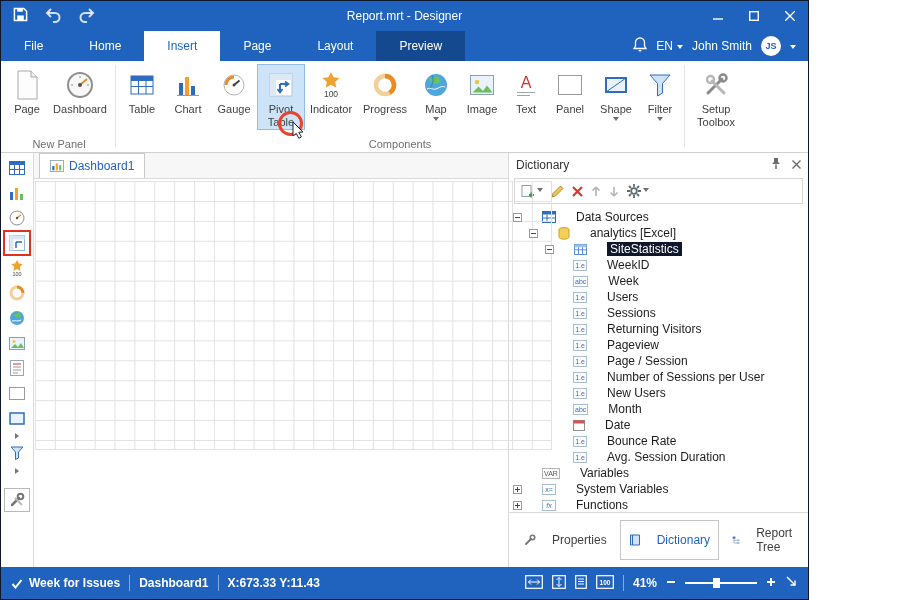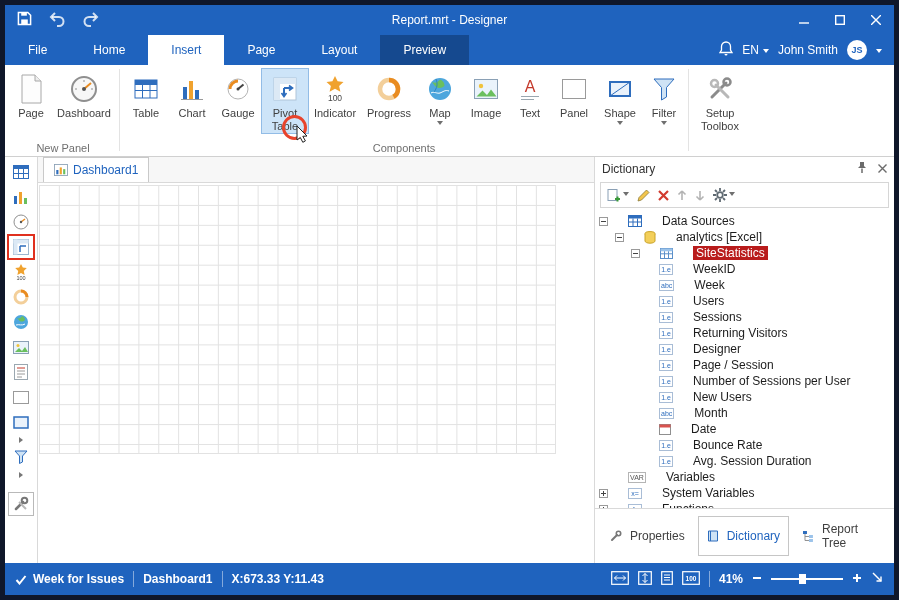--- a/index.html
+++ b/index.html
@@ -1,18 +1,18 @@
 <!DOCTYPE html>
 <html><head>
 <meta charset="utf-8">
 <style>
   *{margin:0;padding:0;box-sizing:border-box}
   html,body{width:899px;height:600px}
   body{font-family:"Liberation Sans",sans-serif;font-size:12px;color:#333;background:#fff;overflow:hidden}
-  .app{width:899px;height:600px;display:flex;flex-direction:column;border:5px solid #0f172a;position:relative;background:#fff}
+  .app{width:809px;height:600px;display:flex;flex-direction:column;border:1px solid #0f172a;position:relative;background:#fff}
 
   
   .titlebar{flex:0 0 30px;background:#1f63be;display:flex;align-items:center;position:relative;color:#fff}
   .tb-left{display:flex;align-items:center;gap:16px;padding-left:12px;z-index:1}
   .tb-title{position:absolute;left:0;right:0;text-align:center;font-size:12px;color:#fff}
   .tb-controls{margin-left:auto;display:flex;z-index:1}
   .tb-btn{width:36px;height:30px;display:flex;align-items:center;justify-content:center}
 
   
   .menubar{flex:0 0 30px;background:#1f63be;display:flex;align-items:stretch;color:#fff}
@@ -57,26 +57,26 @@
   .dict-title{flex:1;color:#333}
   .dict-toolbar{flex:0 0 26px;margin:1px 5px 3px;border:1px solid #d6d6d6;display:flex;align-items:center;padding:0 6px;gap:8px}
   .dtb-btn{display:flex;align-items:center;gap:2px}
   .dict-tree{flex:1;overflow:hidden;padding-top:2px}
   .trow{height:16px;display:flex;align-items:center;gap:20px;padding-right:4px}
   .twisty{width:9px;height:9px;flex:0 0 9px;border:1px solid #9a9a9a;background:#fff;position:relative}
   .twisty::before{content:"";position:absolute;background:#444;left:1px;right:1px;top:3px;height:1px}
   .twisty.plus::after{content:"";position:absolute;background:#444;top:1px;bottom:1px;left:3px;width:1px}
   .tspacer{width:9px;flex:0 0 9px}
   .tlabel{white-space:nowrap;font-size:12px;color:#1c1c1c}
-  .trow.sel .tlabel{background:#b91c1c;color:#fff;padding:0 3px}
+  .trow.sel .tlabel{background:#0f172a;color:#fff;padding:0 3px}
   .badge{font-size:7px;line-height:9px;border:1px solid #a9bdd6;background:#fff;color:#2e6dbd;padding:0 1px;min-width:14px;text-align:center;flex:0 0 auto}
   .badge.gray{color:#555;border-color:#b5b5b5}
   .badge.it{font-style:italic}
   .dict-tabs{flex:0 0 25px;border-top:1px solid #d9d9d9;display:flex;align-items:center;gap:4px;padding-left:6px}
-  .dict-tab{display:flex;align-items:center;gap:8px;padding:12px 8px;color:#3f3f3f;border:1px solid transparent}
+  .dict-tab{display:flex;align-items:center;gap:16px;padding:12px 8px;color:#3f3f3f;border:1px solid transparent}
   .dict-tab.active{border-color:#c6c6c6;color:#1f63be}
 
   
   .statusbar{flex:0 0 32px;background:#1f63be;color:#fff;display:flex;align-items:center;padding:0 10px;gap:9px;font-weight:bold}
   .sb-sep{width:1px;height:16px;background:rgba(255,255,255,.45)}
   .sb-right{margin-left:auto;display:flex;align-items:center;gap:9px}
   .sb-item{display:flex;align-items:center;gap:6px}
   .track{width:72px;height:2px;background:#fff;position:relative}
   .thumb{position:absolute;left:28px;top:-4px;width:7px;height:10px;background:#fff}
 
@@ -537,21 +537,21 @@
         <div class="trow" style="padding-left:64px">
             <span class="badge">1.e</span>
             <span class="tlabel">Sessions</span>
           </div>
         <div class="trow" style="padding-left:64px">
             <span class="badge">1.e</span>
             <span class="tlabel">Returning Visitors</span>
           </div>
         <div class="trow" style="padding-left:64px">
             <span class="badge">1.e</span>
-            <span class="tlabel">Designer</span>
+            <span class="tlabel">Pageview</span>
           </div>
         <div class="trow" style="padding-left:64px">
             <span class="badge">1.e</span>
             <span class="tlabel">Page / Session</span>
           </div>
         <div class="trow" style="padding-left:64px">
             <span class="badge">1.e</span>
             <span class="tlabel">Number of Sessions per User</span>
           </div>
         <div class="trow" style="padding-left:64px">

